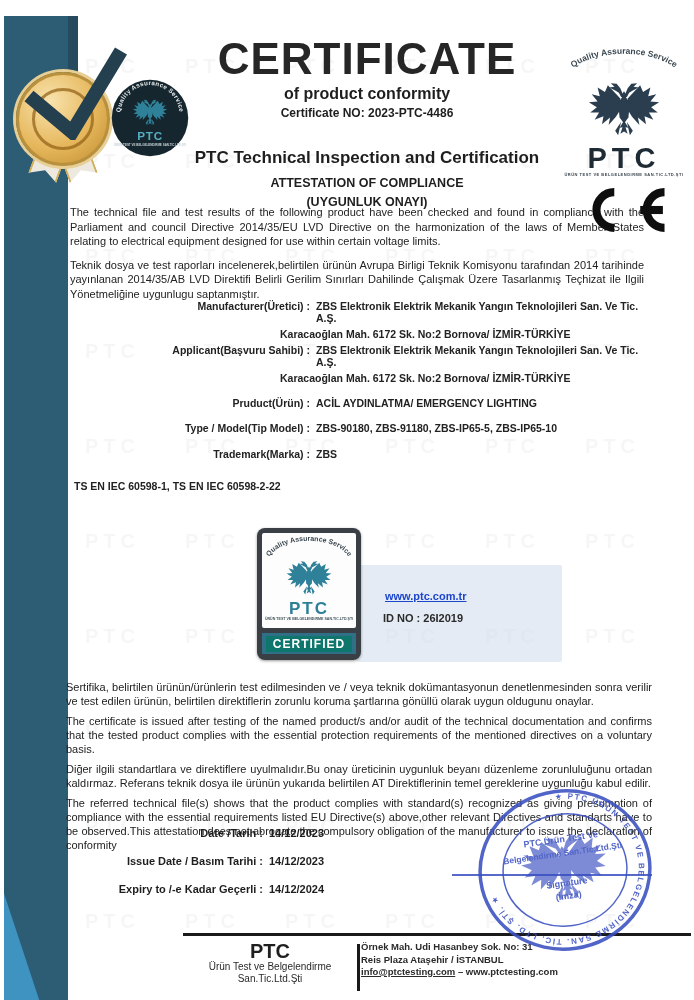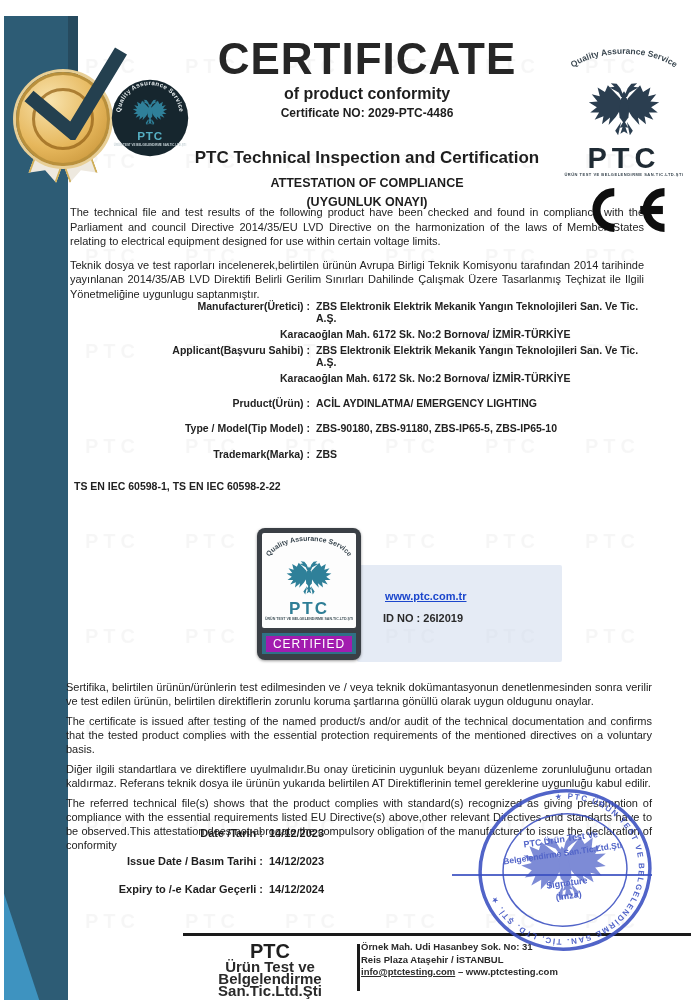--- a/index.html
+++ b/index.html
@@ -57,41 +57,41 @@
   .detail-row.g4{margin-bottom:20px;}
   
   .cbadge{position:absolute;left:257px;top:528px;width:104px;height:132px;background:#3a3f45;
       border-radius:8px;z-index:4;box-shadow:0 1px 3px rgba(0,0,0,.4);}
   .cbadge-white{position:absolute;left:5px;top:5px;right:5px;height:95px;background:#fdfdfd;
       border-radius:2px;text-align:center;overflow:hidden;}
   .cb-ptc{font-size:17px;font-weight:bold;letter-spacing:2px;color:#2e7e96;line-height:16px;margin-top:-3px;}
   .cb-tiny{font-size:3.6px;font-weight:bold;color:#44555c;}
   .cb-band{position:absolute;left:5px;right:5px;bottom:6px;height:21px;background:#2f7086;
       display:flex;align-items:center;justify-content:center;}
-  .cb-band span{background:#a21caf;padding:1px 7px;font-size:12px;font-weight:normal;color:#fff;letter-spacing:1px;}
+  .cb-band span{background:#0f766e;padding:1px 7px;font-size:12px;font-weight:bold;color:#fff;letter-spacing:1px;}
   
   .scan-panel{position:absolute;left:357px;top:565px;width:205px;height:97px;background:#ccd8ec;
       opacity:.5;z-index:2;border-radius:2px;}
   .weblink{position:absolute;left:385px;top:590px;z-index:4;font-size:11px;font-weight:bold;
       color:#1b46cc;text-decoration:underline;}
   .idno{position:absolute;left:383px;top:612px;z-index:4;font-size:11px;font-weight:bold;color:#2a2a2a;}
   
   .dates{position:absolute;left:68px;top:827px;width:420px;z-index:3;}
   .date-row{display:flex;margin-bottom:16px;font-size:11px;font-weight:bold;}
   .date-row .dl{width:185px;text-align:right;flex:none;margin-left:10px;}
   .date-row .dv{margin-left:6px;}
   
   .stamp{position:absolute;left:476px;top:786px;width:178px;height:168px;z-index:6;
       transform:rotate(-8deg);opacity:.88;color:#3a4fc1;}
   .sig-line{position:absolute;left:452px;top:874px;width:200px;height:2px;background:rgba(58,79,193,.85);z-index:5;}
   
   .f-line{position:absolute;left:183px;top:933px;width:508px;height:2.5px;background:#1a1a1a;z-index:3;}
   .f-left{position:absolute;left:190px;top:941px;width:160px;text-align:center;z-index:3;}
   .f-ptc{font-size:20px;font-weight:bold;color:#1f1f1f;line-height:20px;}
-  .f-small{font-size:15px;font-weight:bold;color:#2a2a2a;line-height:12px;}
+  .f-small{font-size:10px;font-weight:normal;color:#2a2a2a;line-height:12px;}
   .f-bar{position:absolute;left:357px;top:944px;width:2.5px;height:47px;background:#1a1a1a;z-index:3;}
   .f-right{position:absolute;left:361px;top:941px;width:310px;z-index:3;font-size:9.5px;font-weight:bold;
       color:#2a2a2a;line-height:12.5px;}
   .f-right .email{text-decoration:underline;}
   svg text{font-family:"Liberation Sans","DejaVu Sans",sans-serif;}
   .hidden-defs{position:absolute;width:0;height:0;overflow:hidden;}
 </style>
 </head>
 <body>
 
@@ -200,21 +200,21 @@
       <textPath href="#arcA" startOffset="50%" text-anchor="middle">Quality Assurance Service</textPath>
     </text>
     <use href="#eagle" x="27" y="23" width="46" height="42" color="#2f8099"></use>
     <text x="50" y="78" text-anchor="middle" font-size="15" font-weight="bold" fill="#56aec2" letter-spacing="1">PTC</text>
     <text x="50" y="86" text-anchor="middle" font-size="3.8" font-weight="bold" fill="#c7d3d7">ÜRÜN TEST VE BELGELENDİRME SAN.TİC.LTD.ŞTİ</text>
   </svg>
 
   <div class="titles">
     <div class="t-main">CERTIFICATE</div>
     <div class="t-sub">of product conformity</div>
-    <div class="t-no">Certificate NO: 2029-PTC-4486</div>
+    <div class="t-no">Certificate NO: 2023-PTC-4486</div>
     <div class="t-org">PTC Technical Inspection and Certification</div>
     <div class="t-att">ATTESTATION OF COMPLIANCE</div>
     <div class="t-att2">(UYGUNLUK ONAYI)</div>
   </div>
 
   <div class="tr-logo">
     <svg width="136" height="34" viewBox="0 0 136 34">
       <defs>
           <path id="arcTR" d="M12 33 A60 30 0 0 1 124 33" fill="none"></path>
         </defs>

